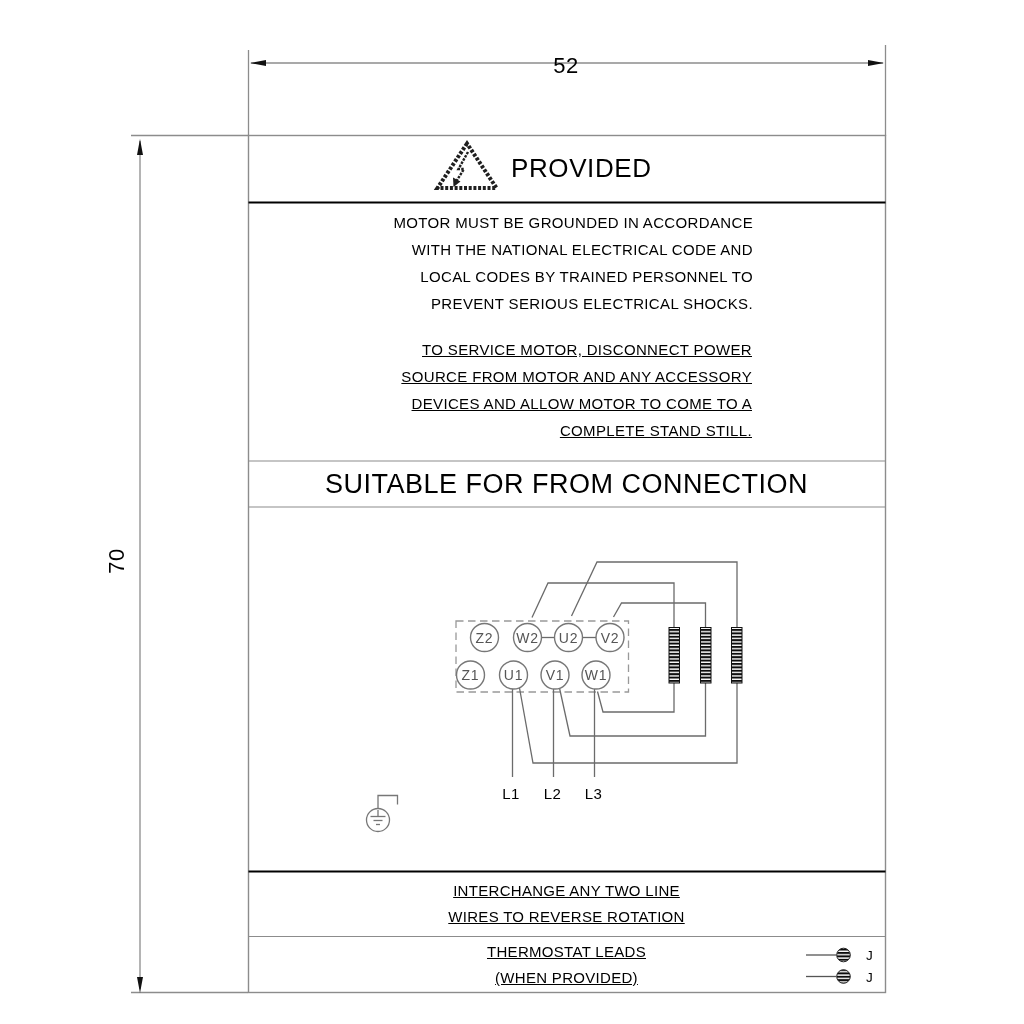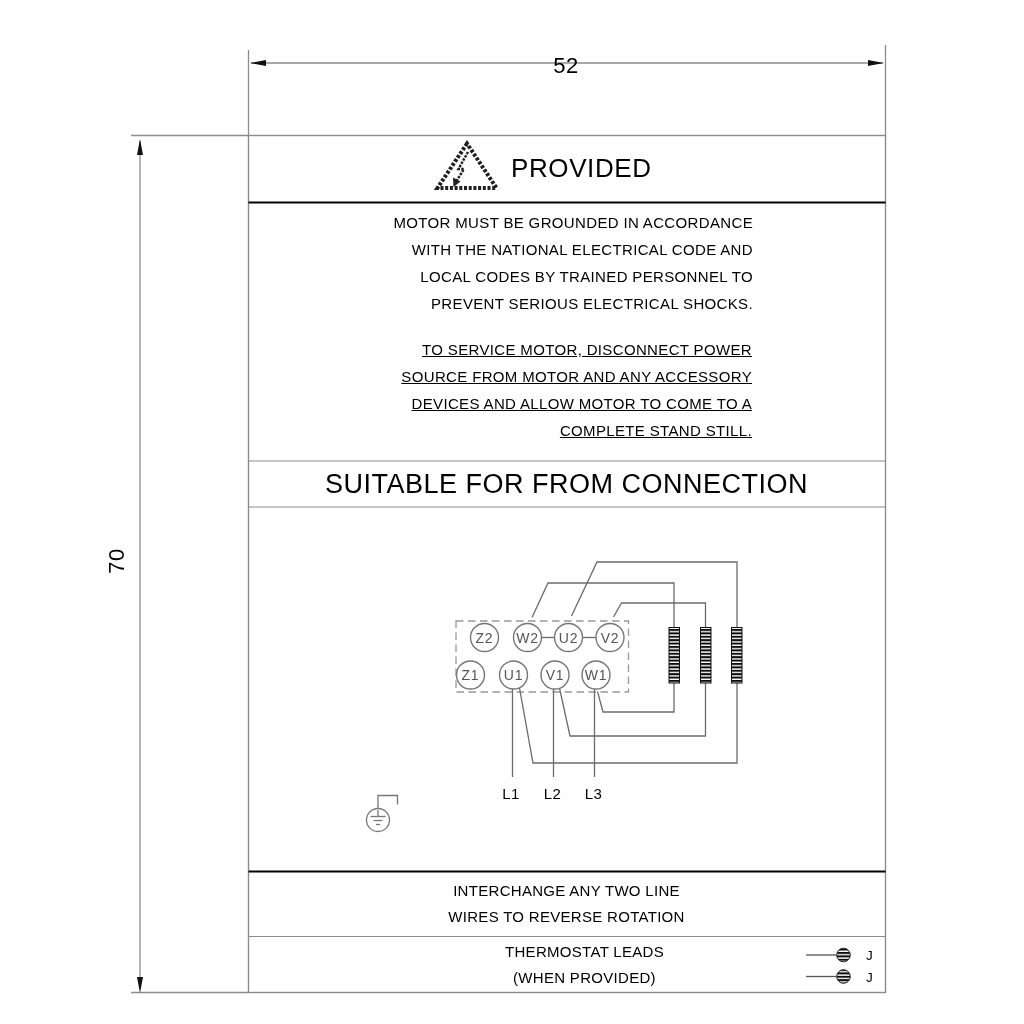--- a/index.html
+++ b/index.html
@@ -5,21 +5,21 @@
   html,body{margin:0;padding:0;background:#ffffff;}
   body{width:1024px;height:1024px;position:relative;overflow:hidden;
        font-family:"Liberation Sans","DejaVu Sans",sans-serif;color:#000;}
   .abs{position:absolute;}
   .dim-label{font-size:22px;color:#000;letter-spacing:0.5px;}
   .rot90{transform:rotate(-90deg);transform-origin:center center;}
   .warn-title{font-size:26px;letter-spacing:0.6px;line-height:30px;}
   .body-text{font-size:15px;line-height:27px;letter-spacing:0.35px;white-space:pre-line;text-align:right;}
   .center-text{text-align:center;}
   .suitable{font-size:27px;letter-spacing:0.5px;line-height:32px;}
-  .note-text{font-size:15px;line-height:26px;letter-spacing:0.3px;white-space:pre-line;}
+  .note-text{font-size:15px;line-height:26px;letter-spacing:0.3px;white-space:pre-line;text-decoration:underline;}
   svg{position:absolute;left:0;top:0;}
   svg text{font-family:"Liberation Sans","DejaVu Sans",sans-serif;}
   .term-label{font-size:14px;fill:#555;letter-spacing:0.8px;}
   .line-label{font-size:15px;fill:#000;letter-spacing:0.4px;}
   .j-label{font-size:13.5px;fill:#000;}
 </style>
 </head>
 <body>
 
 <svg width="1024" height="1024" viewBox="0 0 1024 1024">
@@ -145,14 +145,14 @@
 <div class="abs body-text" style="left:272px;top:336px;width:480px;text-decoration:underline;">TO SERVICE MOTOR, DISCONNECT POWER
 SOURCE FROM MOTOR AND ANY ACCESSORY
 DEVICES AND ALLOW MOTOR TO COME TO A
 COMPLETE STAND STILL.</div>
 
 <div class="abs suitable center-text" style="left:248px;top:468px;width:637px;">SUITABLE FOR FROM CONNECTION</div>
 
 <div class="abs note-text center-text" style="left:248px;top:878px;width:637px;">INTERCHANGE ANY TWO LINE
 WIRES TO REVERSE ROTATION</div>
 
-<div class="abs note-text center-text" style="left:248px;top:939px;width:637px;padding-left:18px;">THERMOSTAT LEADS
+<div class="abs note-text center-text" style="left:248px;top:939px;width:637px;">THERMOSTAT LEADS
 (WHEN PROVIDED)</div>
 
 </body></html>

